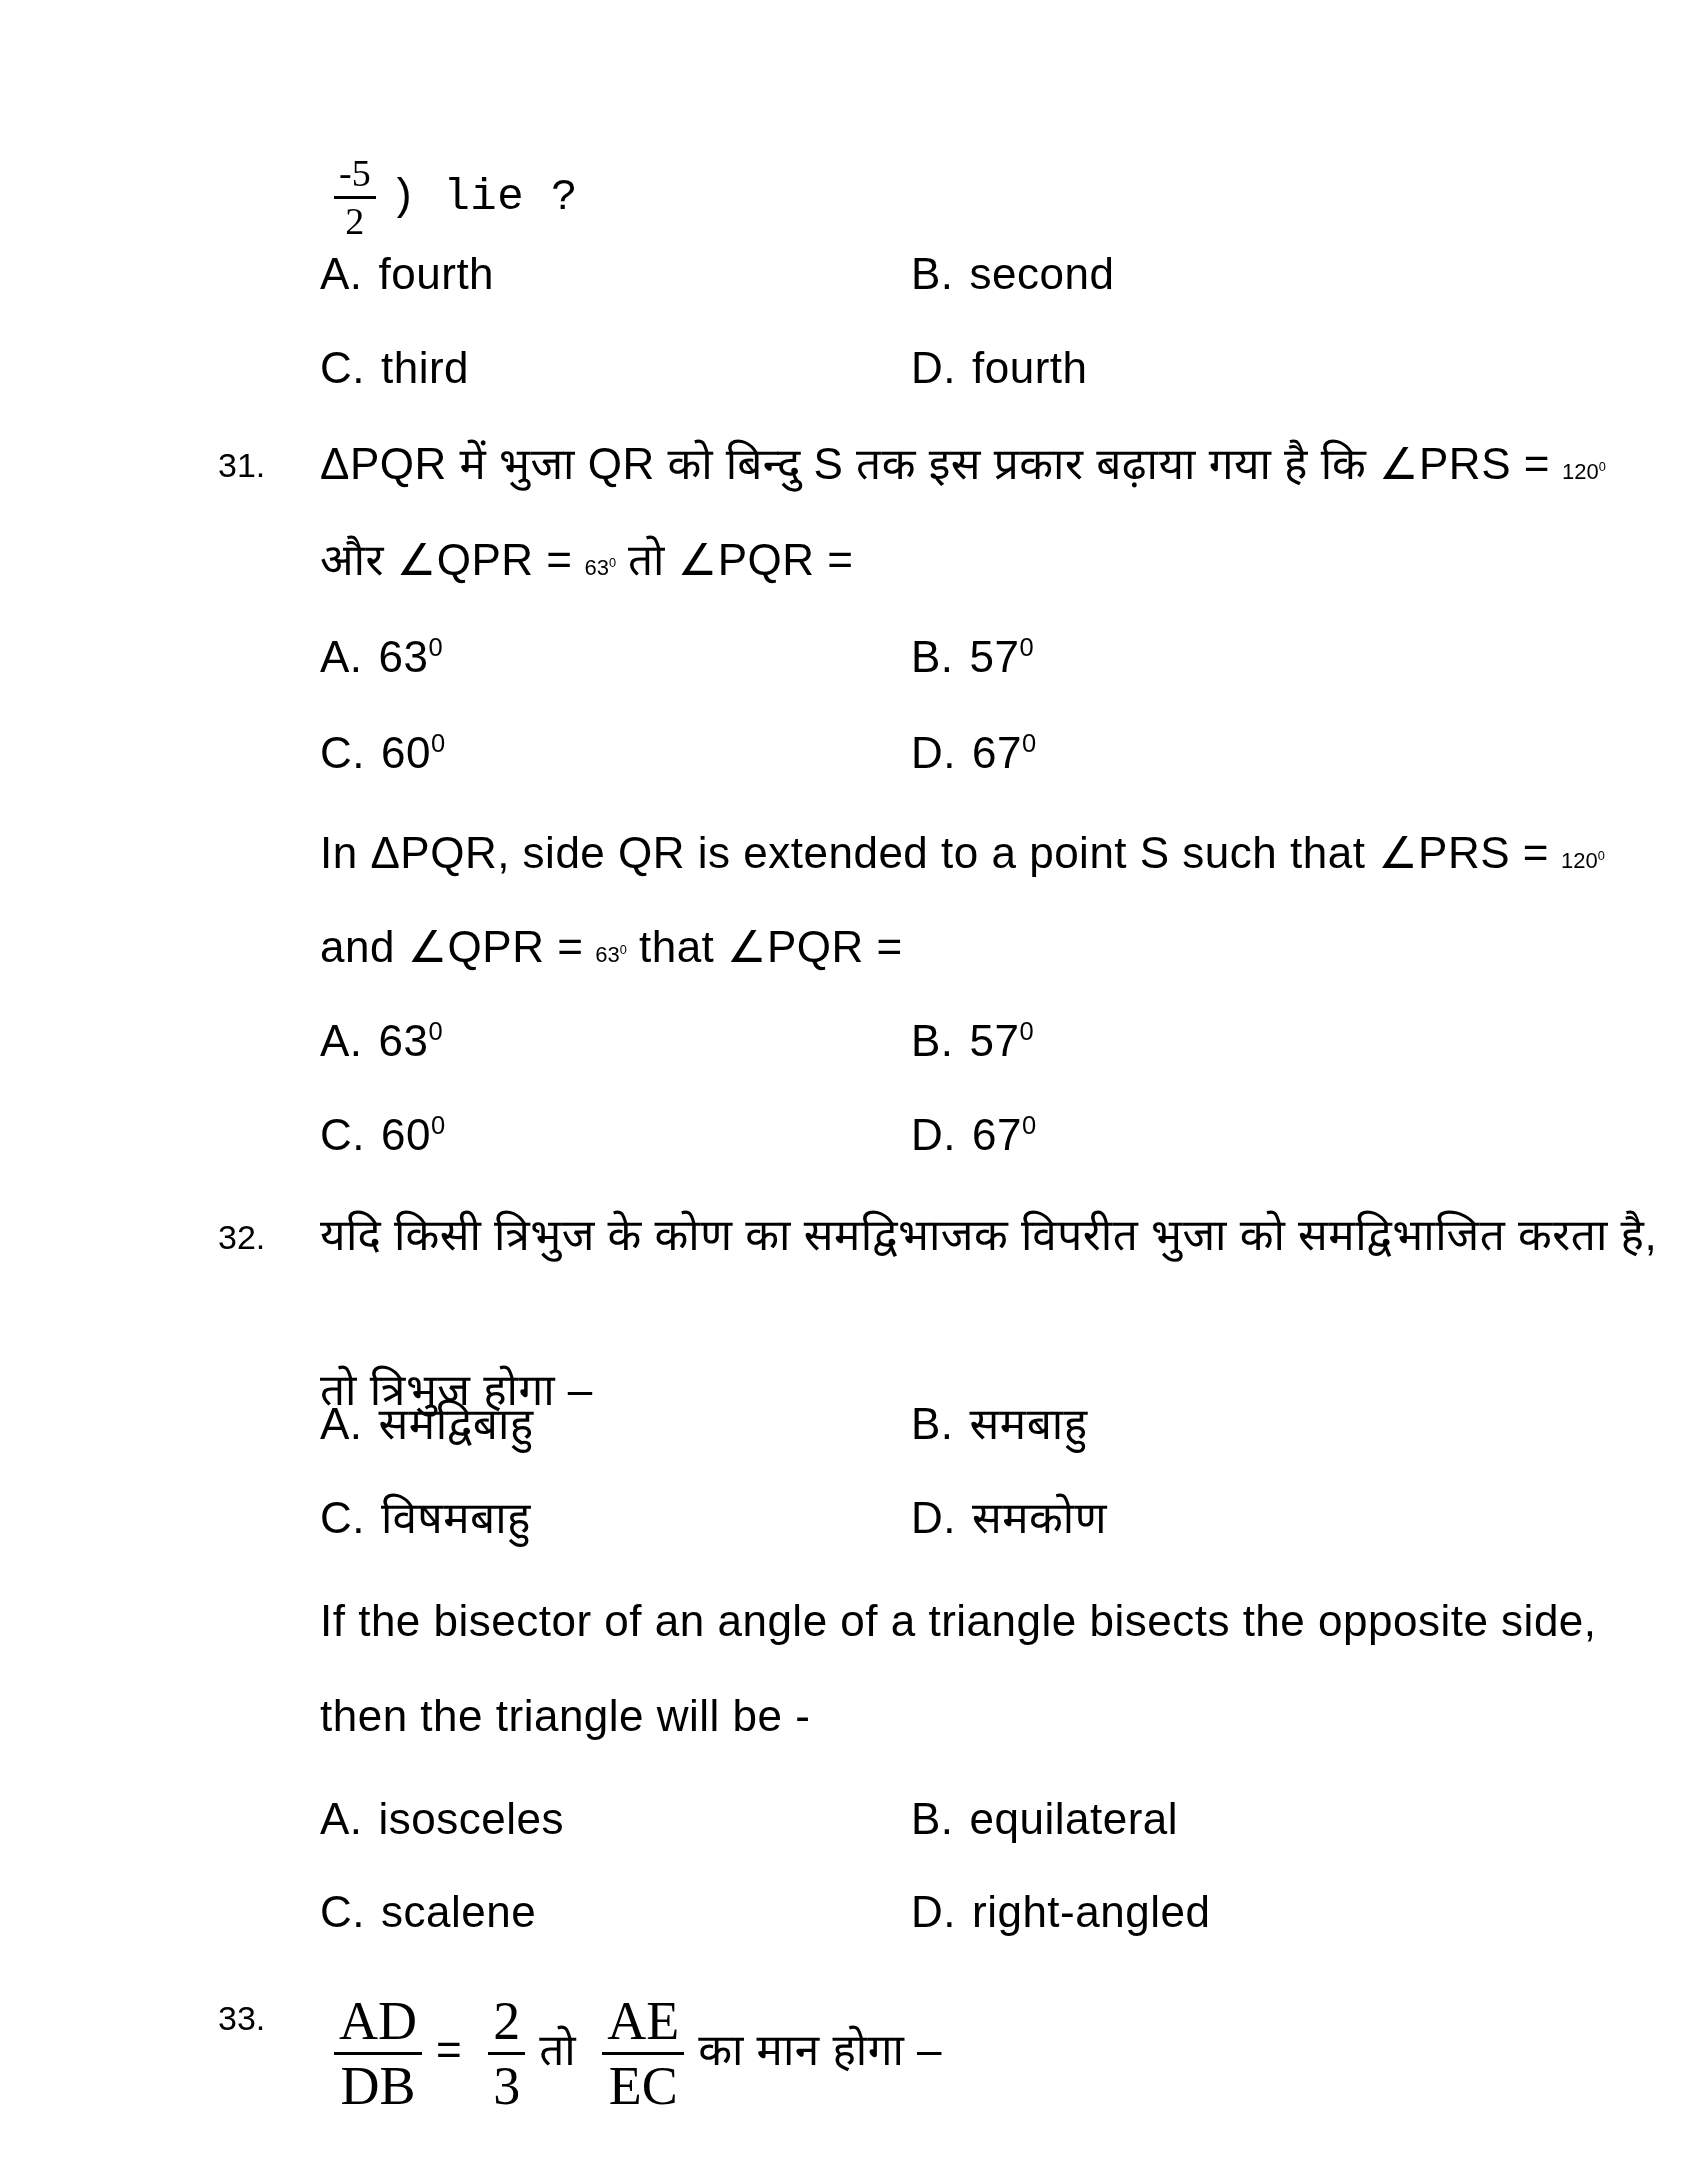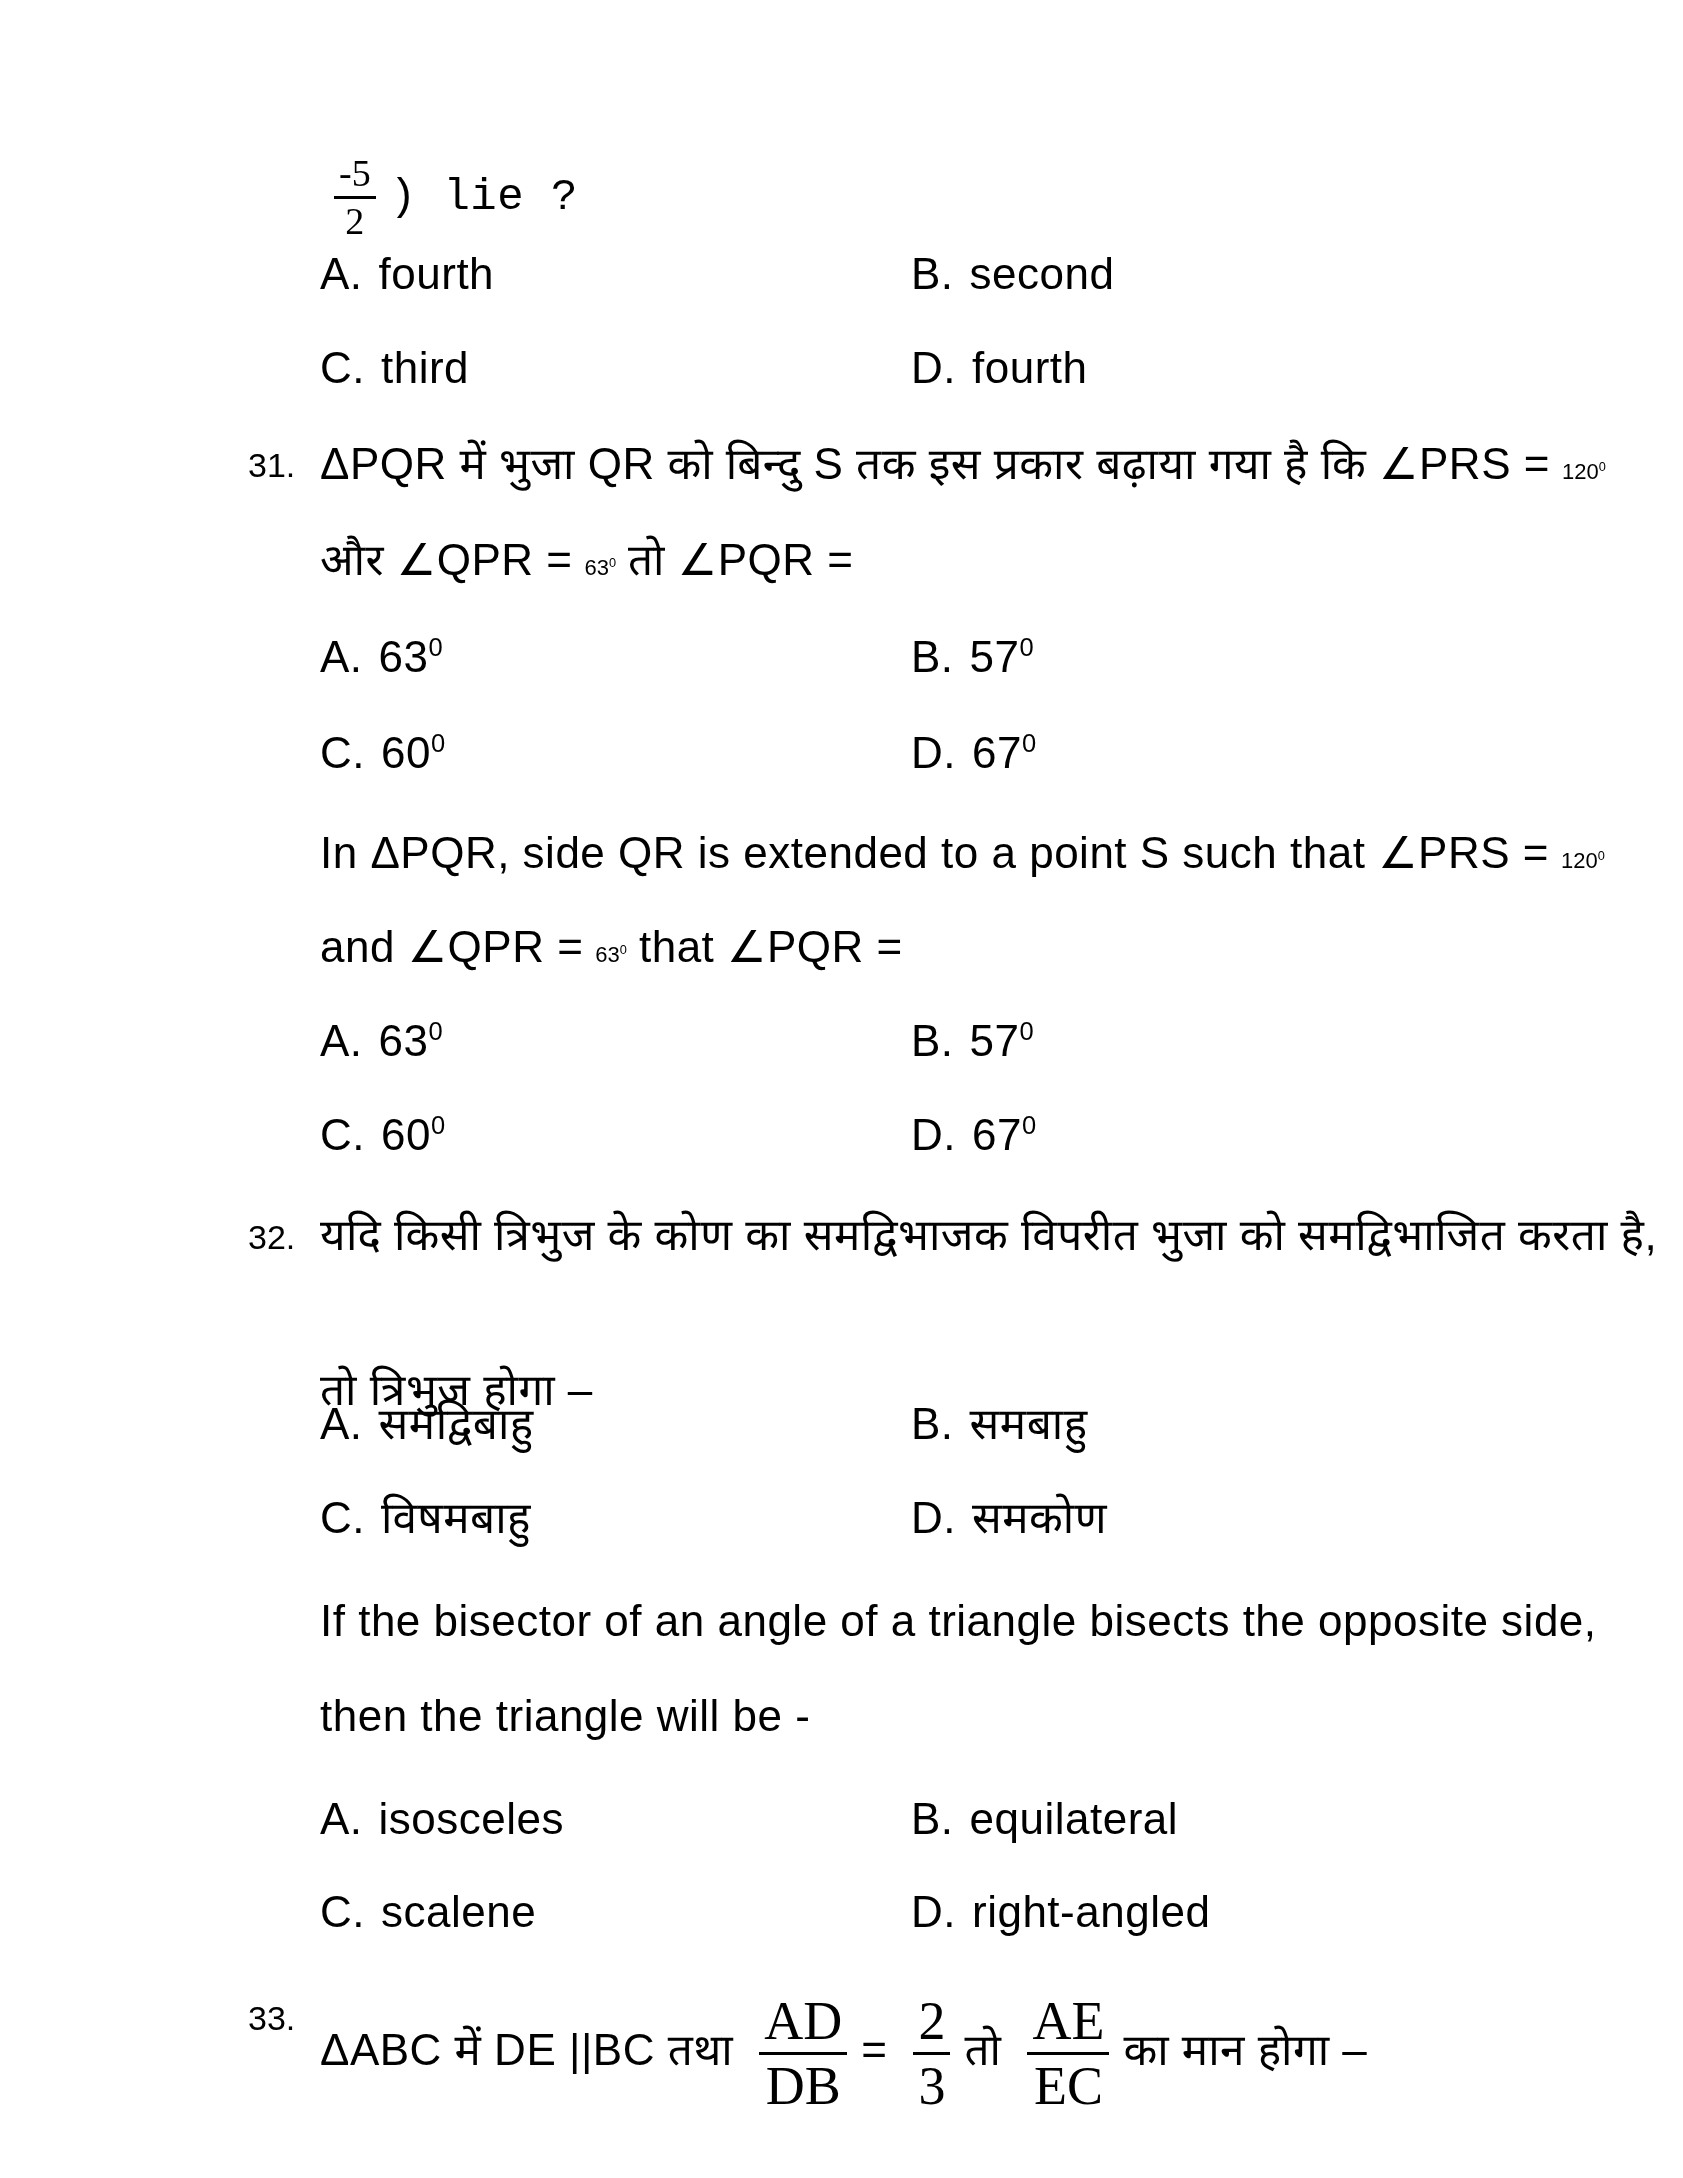--- a/index.html
+++ b/index.html
@@ -17,21 +17,20 @@
     font-size: 44px;
     line-height: 1.15;
     white-space: nowrap;
     letter-spacing: 0.5px;
   }
   .qnum {
     position: absolute;
     left: 218px;
     font-size: 34px;
     line-height: 1.1;
-    margin-left: 30px;
   }
   .optB { left: 911px; }
   .opt-label { margin-right: 16px; }
   .seg { margin-right: 12px; }
   .seg:last-child { margin-right: 0; font-family: Liberation Mono, monospace; }
   .smallnum { font-size: 22px; letter-spacing: 0; }
   sup.deg {
     font-size: 58%;
     vertical-align: super;
     line-height: 0;
@@ -143,15 +142,15 @@
 </div>
 <div class="line" style="top:1887px">
   <span class="opt-label">C.</span><span>scalene</span>
 </div>
 <div class="line optB" style="top:1887px">
   <span class="opt-label">D.</span><span>right-angled</span>
 </div>
 
 <div class="qnum" style="top:2000px">33.</div>
 <div class="line" style="top:1992px">
-  <span class="seg">ΔABC में DE ||BC तथा</span><span class="frac frac-lg"><span class="num">AD</span><span class="den">DB</span></span><span class="seg">=</span><span class="frac frac-lg"><span class="num">2</span><span class="den">3</span></span><span class="seg">तो</span><span class="frac frac-lg"><span class="num">AE</span><span class="den">EC</span></span><span>का मान होगा –</span>
+  <span class="frac frac-lg"><span class="num">AD</span><span class="den">DB</span></span><span class="seg">=</span><span class="frac frac-lg"><span class="num">2</span><span class="den">3</span></span><span class="seg">तो</span><span class="frac frac-lg"><span class="num">AE</span><span class="den">EC</span></span><span>का मान होगा –</span>
 </div>
 
 
 </body></html>

